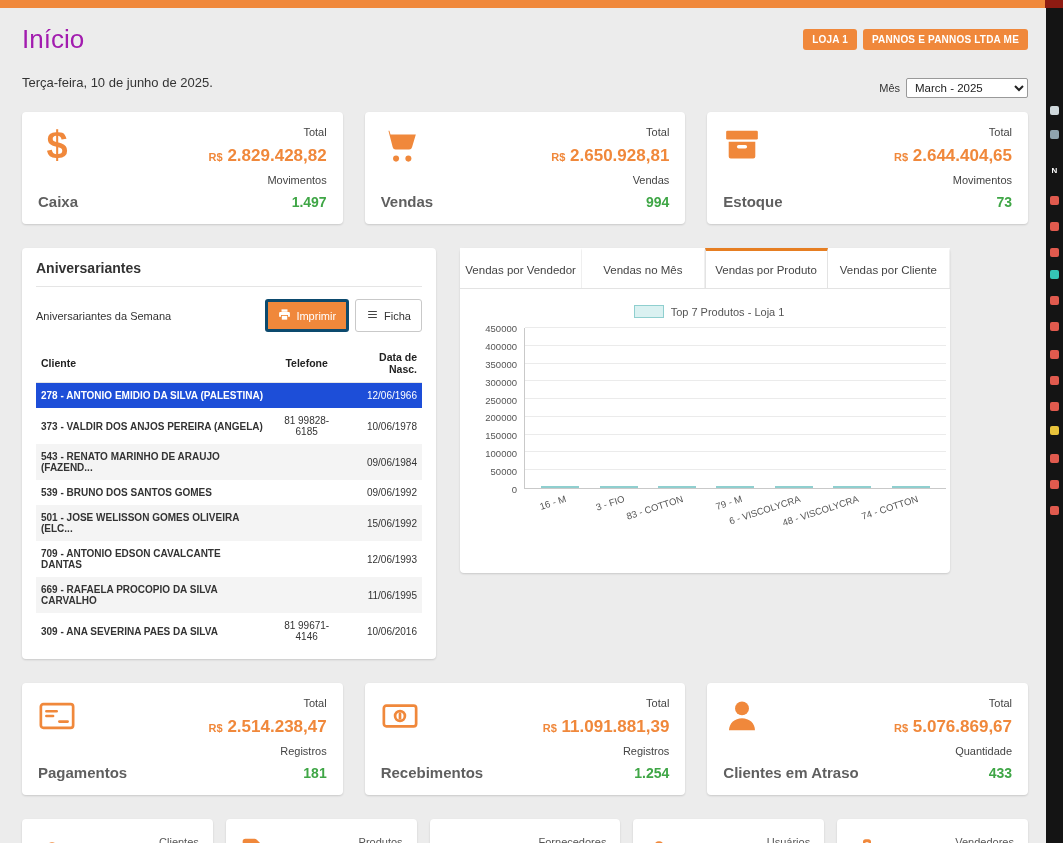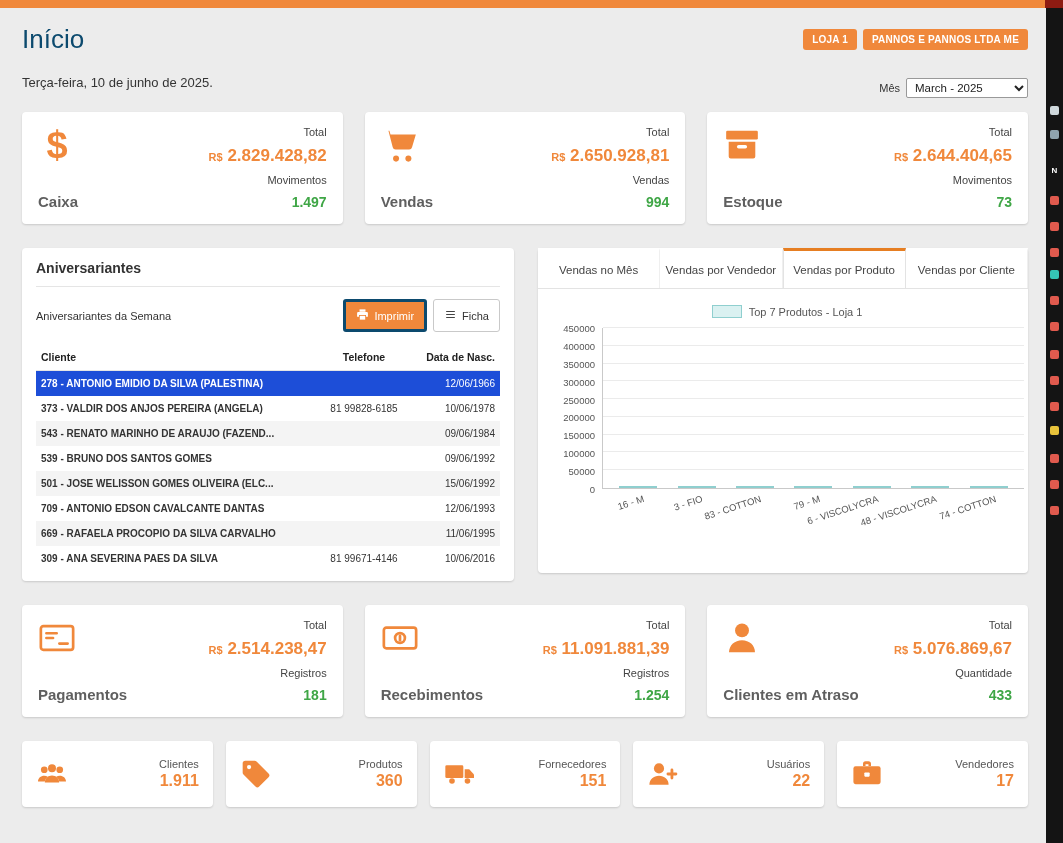--- a/index.html
+++ b/index.html
@@ -10,21 +10,21 @@
   .topbar { position:absolute; top:0; left:0; width:100%; height:8px; background:#f0883b; z-index:6; }
   .topbar-end { position:absolute; top:0; right:0; width:18px; height:8px; background:#8e1b12; }
 
   .edge-strip { position:absolute; top:8px; right:0; width:17px; height:835px; background:#141414; z-index:5; }
   .edge-item { position:absolute; left:4px; width:9px; height:9px; border-radius:2px;
                font-size:8px; line-height:9px; text-align:center; color:#fff; font-weight:bold; }
 
   .content { position:absolute; top:8px; left:0; width:1046px; padding:0 18px 0 22px; }
 
   .page-header { display:flex; justify-content:space-between; align-items:center; padding:16px 0 8px; }
-  .page-title { font-size:26px; color:#0c4a6e; }
+  .page-title { font-size:26px; color:#a21caf; }
   .badges { display:flex; gap:6px; }
   .badge { background:#f0883b; color:#fff; font-size:10px; font-weight:bold;
            padding:5px 9px; border-radius:3px; letter-spacing:.2px; cursor:pointer; }
 
   .date-row { display:flex; justify-content:space-between; align-items:center; padding:4px 0 14px; }
   .date-text { font-size:13px; color:#333; }
   .month-box { display:flex; align-items:center; gap:6px;margin-top:11px; }
   .month-label { font-size:11px; color:#333; }
   .month-select { font-family:"Liberation Sans",sans-serif; font-size:11.5px; padding:2px 4px;
                   width:122px; border:1px solid #999; border-radius:2px; background:#fff; color:#222; }
@@ -37,21 +37,21 @@
   .stat-icon svg { width:38px; height:38px; display:block; }
   .stat-name { font-size:15px; font-weight:bold; color:#5f5f5f; }
   .stat-right { display:flex; flex-direction:column; align-items:flex-end; justify-content:space-between; }
   .lbl { font-size:11px; color:#444; }
   .val-orange { font-size:17px; font-weight:bold; color:#f0883b; white-space:nowrap; }
   .val-orange .cur { font-size:11px; }
   .val-green { font-size:14px; font-weight:bold; color:#3fa646; }
 
   .panels-row { display:flex; gap:24px; align-items:flex-start; margin-bottom:24px; }
 
-  .pan-anivers { width:492px; padding:12px 14px 10px; }
+  .pan-anivers { width:414px; padding:12px 14px 10px; }
   .pan-title { font-size:14px; font-weight:bold; color:#333; padding-bottom:10px; border-bottom:1px solid #e5e5e5; }
   .pan-sub-row { display:flex; justify-content:space-between; align-items:center; padding:12px 0 8px; }
   .pan-sub { font-size:11px; color:#333; }
   .btn-group { display:flex; gap:6px; }
   .btn { display:flex; align-items:center; gap:5px; font-size:11px; border-radius:3px;
          padding:6px 10px; cursor:pointer; font-family:"Liberation Sans",sans-serif; }
   .btn svg { width:13px; height:13px; }
   .btn-imprimir { background:#f0883b; color:#fff; border:3px solid #0c4a6e; }
   .btn-ficha { background:#fff; color:#333; border:1px solid #c9c9c9; }
 
@@ -269,22 +269,22 @@
                 <td class="cliente">309 - ANA SEVERINA PAES DA SILVA</td>
                 <td class="tel">81 99671-4146</td>
                 <td class="nasc">10/06/2016</td>
               </tr>
             </tbody>
         </table>
       </div>
 
       <div class="card pan-vendas">
         <div class="tabs" id="tabs">
+            <div class="tab">Vendas por Vendedor</div>
             <div class="tab">Vendas no Mês</div>
-            <div class="tab">Vendas por Vendedor</div>
             <div class="tab active">Vendas por Produto</div>
             <div class="tab">Vendas por Cliente</div>
           </div>
         <div class="chart-wrap">
           <div class="legend">
             <span class="legend-swatch" id="legend-swatch" style="background: rgb(218, 241, 241); border: 1px solid rgb(143, 207, 207);"></span>
             <span>Top 7 Produtos - Loja 1</span>
           </div>
           <div class="chart-area">
             <div class="y-axis">

